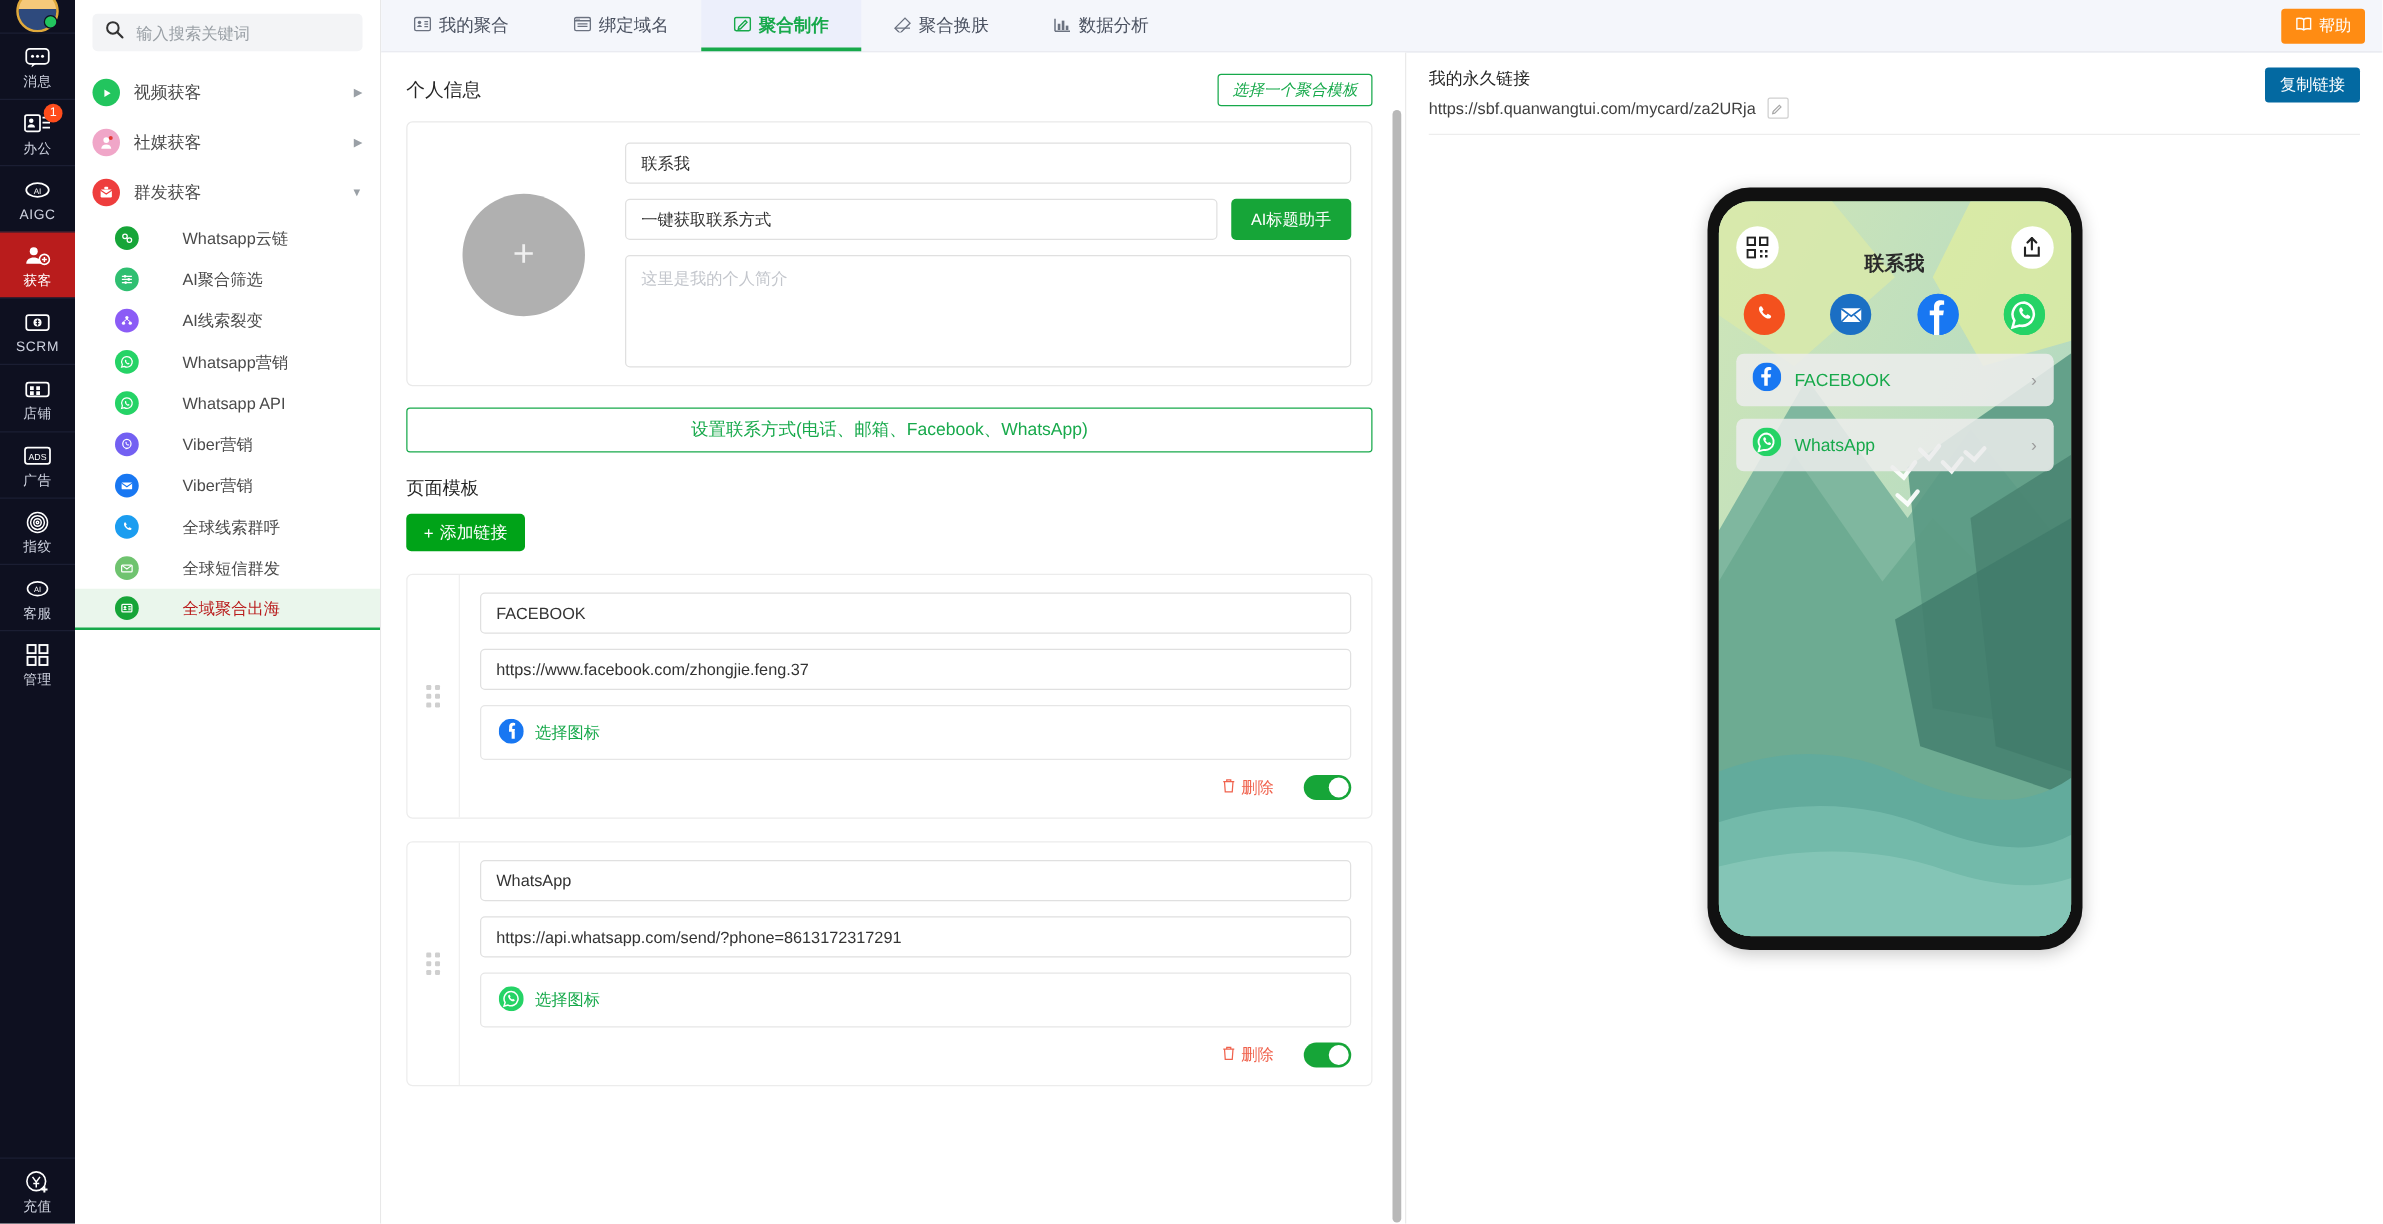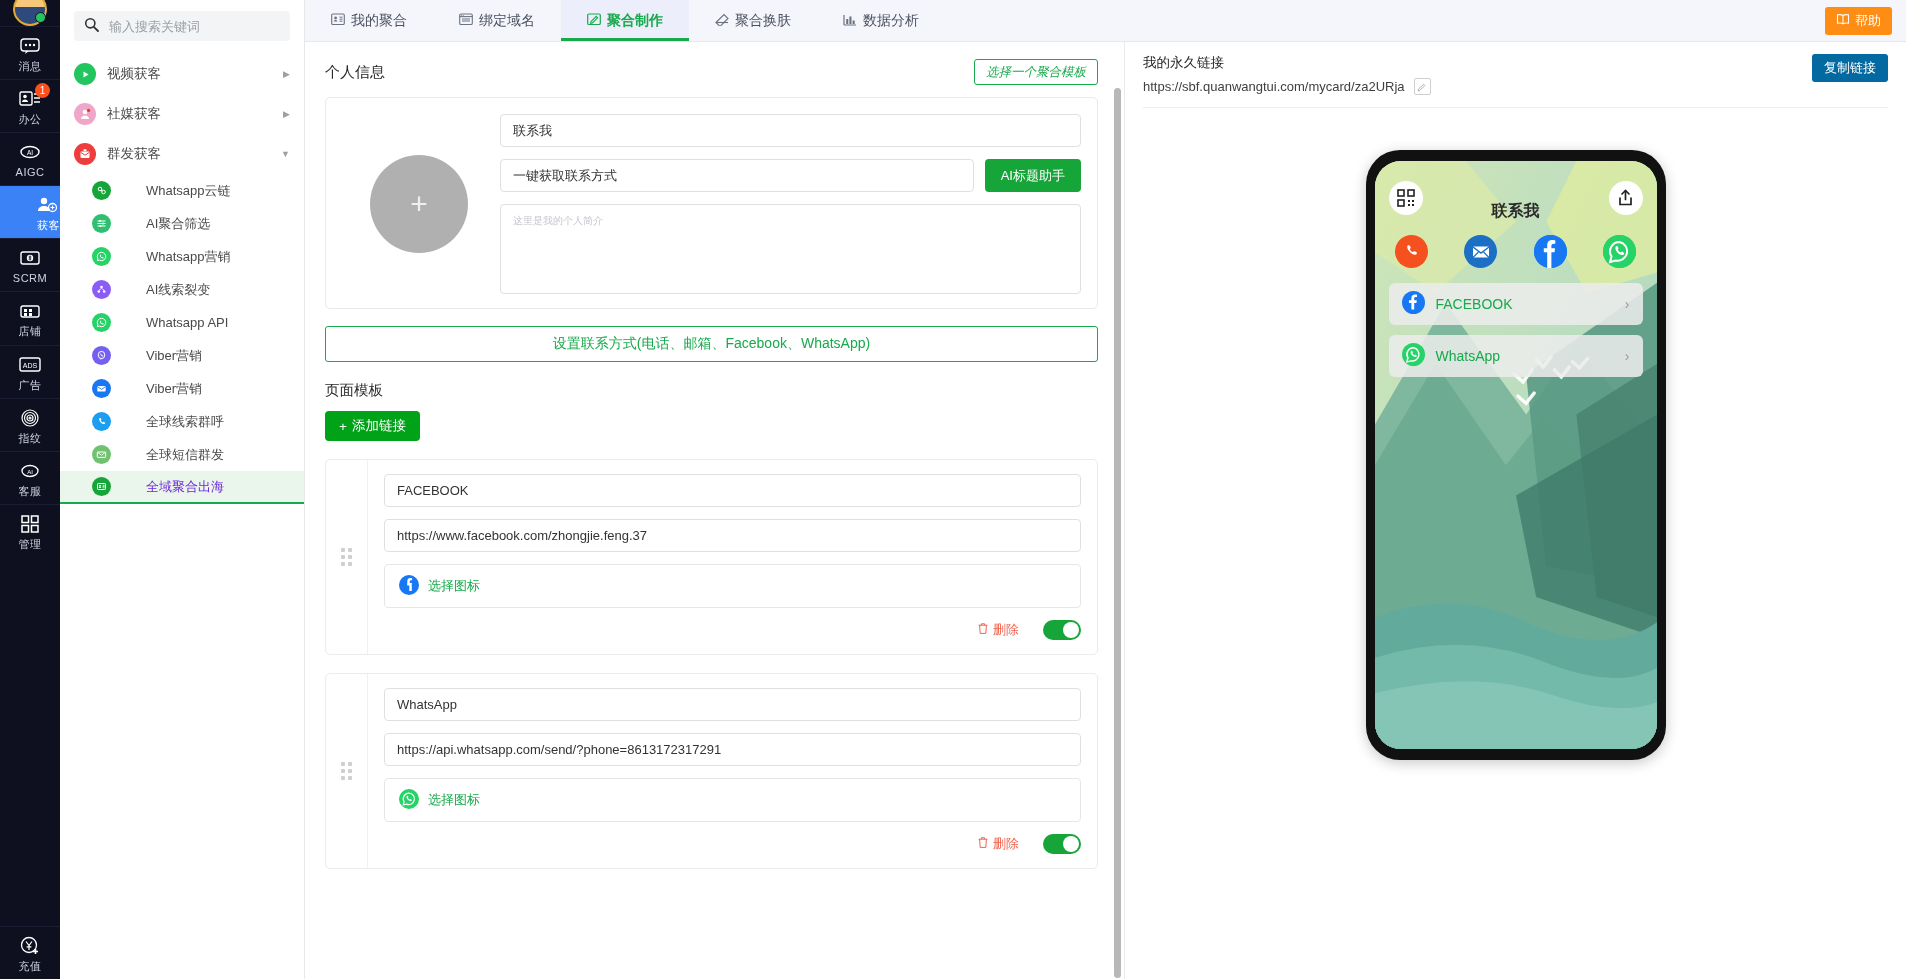--- a/index.html
+++ b/index.html
@@ -28,21 +28,21 @@
   .rail-avatar .av:after {
     content: ''; position: absolute; width: 9px; height: 9px;
     border-radius: 50%; background: #22c55e; right: -1px; bottom: 1px;
     border: 1.5px solid #0e1020;
   }
   .rail-item {
     width: 60px; padding: 8px 0 7px; display: flex; flex-direction: column;
     align-items: center; gap: 3px; cursor: pointer;
     border-top: 1px solid #1b1e33; position: relative;
   }
-  .rail-item.active { background: #3b82f6; align-items: flex-end; }
+  .rail-item.active { background: #b91c1c; }
   .rail-item .ri-ico {
     width: 26px; height: 22px; display: flex; align-items: center;
     justify-content: center; color: #fff;
   }
   .rail-item .ri-ico svg { display: block; }
   .rail-item .ri-label {
     font-size: 11px; color: #cfd3e0; line-height: 1.1; letter-spacing: .5px;
   }
   .rail-item.active .ri-label { color: #fff; }
   .rail-badge {
@@ -78,21 +78,21 @@
     gap: 11px; cursor: pointer; position: relative;
   }
   .menu-group .mg-label { font-size: 13.5px; color: #4a4a4a; flex: 1; }
   .menu-arrow { color: #9aa0a6; font-size: 9px; line-height: 1; }
   .menu-sub {
     display: flex; align-items: center; height: 33px; padding-left: 32px;
     gap: 11px; cursor: pointer;
   }
   .menu-sub .ms-label { font-size: 13px; color: #4a4a4a; margin-left: 24px; }
   .menu-sub.active { background: #eaf6ec; border-bottom: 2px solid #17a94b; }
-  .menu-sub.active .ms-label { color: #6d28d9; }
+  .menu-sub.active .ms-label { color: #b91c1c; }
   .rico {
     width: 22px; height: 22px; border-radius: 50%; flex: 0 0 22px;
     display: flex; align-items: center; justify-content: center; color: #fff;
   }
   .rico.sm { width: 19px; height: 19px; flex: 0 0 19px; }
 
   
   .main { flex: 1; display: flex; flex-direction: column; min-width: 0; }
   .topbar {
     height: 42px; background: #f4f6fb; border-bottom: 1px solid #e6e8ee;
@@ -147,21 +147,21 @@
   }
   .inp::placeholder { color: #c3c6cc; }
   .row2 { display: flex; gap: 11px; }
   .ai-btn {
     background: #16a538; color: #fff; border: none; border-radius: 4px;
     height: 33px; padding: 0 16px; font-size: 13px; cursor: pointer;
     font-family: inherit; white-space: nowrap;
   }
   .ta {
     border: 1px solid #e0e0e0; border-radius: 4px; height: 90px;
-    padding: 9px 12px; font-size: 10px; color: #15803d; outline: none;
+    padding: 9px 12px; font-size: 13px; color: #15803d; outline: none;
     font-family: inherit; resize: none; width: 100%;
   }
   .ta::placeholder { color: #c3c6cc; }
   .contact-btn {
     margin-top: 17px; width: 100%; height: 36px; border: 1px solid #17a94b;
     background: #fff; color: #17a94b; border-radius: 3px; font-size: 14px;
     cursor: pointer; font-family: inherit;
   }
   .pagetpl-title { font-size: 14.5px; color: #262626; margin: 19px 0 11px; }
   .add-link-btn {
@@ -461,39 +461,39 @@
               </g>
               <circle cx="4" cy="3" r="1.1" fill="#fff"></circle>
               <circle cx="7" cy="5.5" r="1.1" fill="#fff"></circle>
               <circle cx="4.5" cy="8" r="1.1" fill="#fff"></circle>
             </svg>
           </span>
         <span class="ms-label">AI聚合筛选</span>
       </div>
 
       <div class="menu-sub">
-        <span class="rico sm" style="background:#25d366">
-            <svg width="11" height="11" viewBox="0 0 11 11">
-              <path d="M5.5 1.3a4.2 4.2 0 00-3.6 6.4L1.3 9.7l2.1-.6a4.2 4.2 0 102.1-7.8z" fill="none" stroke="#fff" stroke-width="1"></path>
-              <path d="M4 4.2c.2-.5.5-.5.8-.3l.5.8-.4.5c.3.6.7 1 1.3 1.3l.5-.4.8.5c.2.3.2.6-.3.8-.9.4-2-.3-2.6-1.1S3.8 4.7 4 4.2z" fill="#fff"></path>
-            </svg>
-          </span>
-        <span class="ms-label">Whatsapp营销</span>
-      </div>
-
-      <div class="menu-sub">
         <span class="rico sm" style="background:#8b5cf6">
             <svg width="11" height="11" viewBox="0 0 11 11">
               <circle cx="5.5" cy="3" r="1.3" fill="#fff"></circle>
               <circle cx="2.8" cy="7.5" r="1.3" fill="#fff"></circle>
               <circle cx="8.2" cy="7.5" r="1.3" fill="#fff"></circle>
               <path d="M5.5 4.3L2.8 6.4M5.5 4.3l2.7 2.1" stroke="#fff" stroke-width=".8"></path>
             </svg>
           </span>
         <span class="ms-label">AI线索裂变</span>
+      </div>
+
+      <div class="menu-sub">
+        <span class="rico sm" style="background:#25d366">
+            <svg width="11" height="11" viewBox="0 0 11 11">
+              <path d="M5.5 1.3a4.2 4.2 0 00-3.6 6.4L1.3 9.7l2.1-.6a4.2 4.2 0 102.1-7.8z" fill="none" stroke="#fff" stroke-width="1"></path>
+              <path d="M4 4.2c.2-.5.5-.5.8-.3l.5.8-.4.5c.3.6.7 1 1.3 1.3l.5-.4.8.5c.2.3.2.6-.3.8-.9.4-2-.3-2.6-1.1S3.8 4.7 4 4.2z" fill="#fff"></path>
+            </svg>
+          </span>
+        <span class="ms-label">Whatsapp营销</span>
       </div>
 
       <div class="menu-sub">
         <span class="rico sm" style="background:#25d366">
             <svg width="11" height="11" viewBox="0 0 11 11">
               <path d="M5.5 1.3a4.2 4.2 0 00-3.6 6.4L1.3 9.7l2.1-.6a4.2 4.2 0 102.1-7.8z" fill="none" stroke="#fff" stroke-width="1"></path>
               <path d="M4 4.2c.2-.5.5-.5.8-.3l.5.8-.4.5c.3.6.7 1 1.3 1.3l.5-.4.8.5c.2.3.2.6-.3.8-.9.4-2-.3-2.6-1.1S3.8 4.7 4 4.2z" fill="#fff"></path>
             </svg>
           </span>
         <span class="ms-label">Whatsapp API</span>

